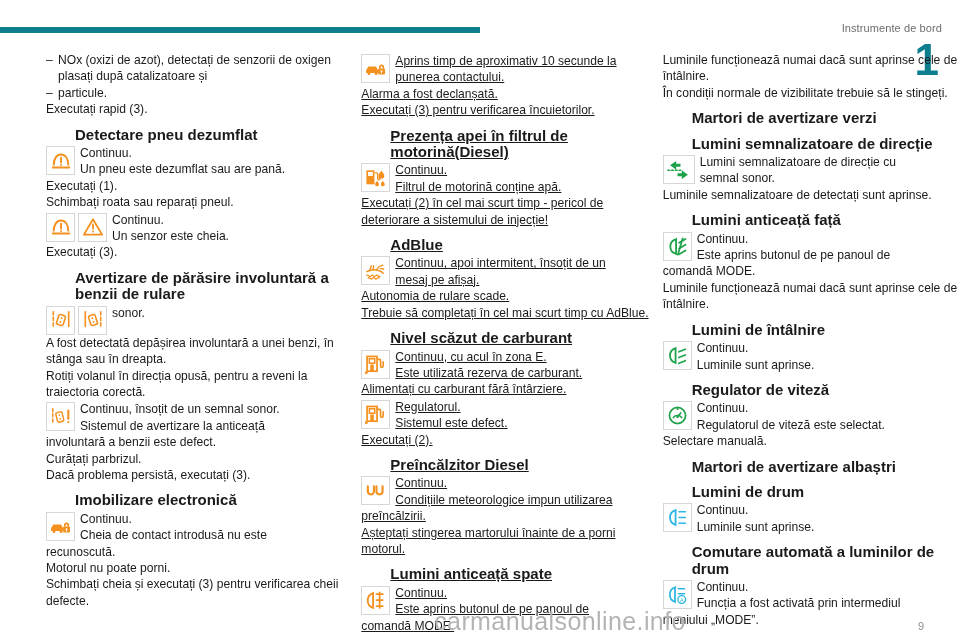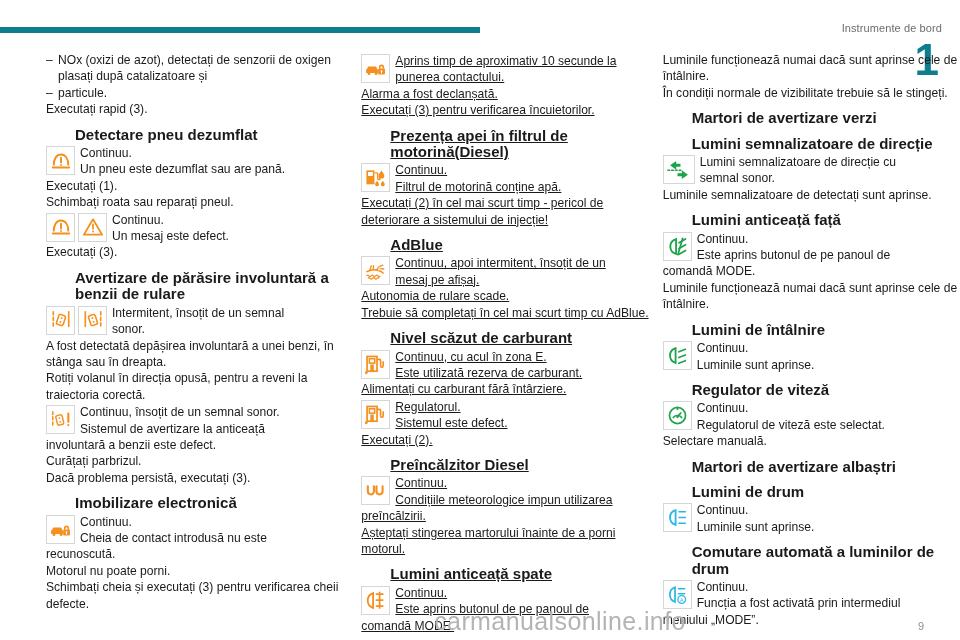--- a/index.html
+++ b/index.html
@@ -196,21 +196,21 @@
           <span class="tell">
             <svg width="22" height="22" viewBox="0 0 24 24">
      <path d="M12 3.6 L22 20.4 H2 Z" fill="none" stroke="#F4901E" stroke-width="1.9" stroke-linejoin="round"></path>
      <path d="M12 9 v5" stroke="#F4901E" stroke-width="1.9" stroke-linecap="round"></path>
      <circle cx="12" cy="17" r="1.05" fill="#F4901E"></circle>
             </svg>
           </span>
         </span>
         <span class="icon-text">
           <span class="l">Continuu.</span>
-          <span class="l">Un mesaj este defect.</span>
+          <span class="l">Un senzor este cheia.</span>
         </span>
       </div>
       <div class="para">Executați (3).</div>
       <div class="h2">Avertizare de părăsire involuntară a benzii de rulare</div>
       <div class="icon-row">
         <span class="icon-stack">
           <span class="tell">
             <svg width="22" height="22" viewBox="0 0 24 24">
      <g stroke="#F4901E" stroke-width="1.8" stroke-linecap="round">
        <path d="M3.6 3 v3.5 M3.6 9 v3.5 M3.6 15 v3.5"></path>
@@ -231,21 +231,20 @@
      </g>
      <g transform="rotate(-18 12 12)">
        <rect x="8.2" y="6.4" width="7.6" height="11.2" rx="1.9" fill="none" stroke="#F4901E" stroke-width="1.7"></rect>
        <circle cx="12" cy="9.8" r="1.05" fill="#F4901E"></circle>
        <circle cx="12" cy="14.2" r="1.05" fill="#F4901E"></circle>
      </g>
             </svg>
           </span>
         </span>
         <span class="icon-text">
-          <span class="l">Intermitent, însoțit de un semnal</span>
           <span class="l">sonor.</span>
         </span>
       </div>
       <div class="para">A fost detectată depășirea involuntară a unei benzi, în stânga sau în dreapta.</div>
       <div class="para">Rotiți volanul în direcția opusă, pentru a reveni la traiectoria corectă.</div>
       <div class="icon-row">
         <span class="icon-stack">
           <span class="tell">
             <svg width="22" height="22" viewBox="0 0 24 24">
      <g stroke="#F4901E" stroke-width="1.7" stroke-linecap="round">

